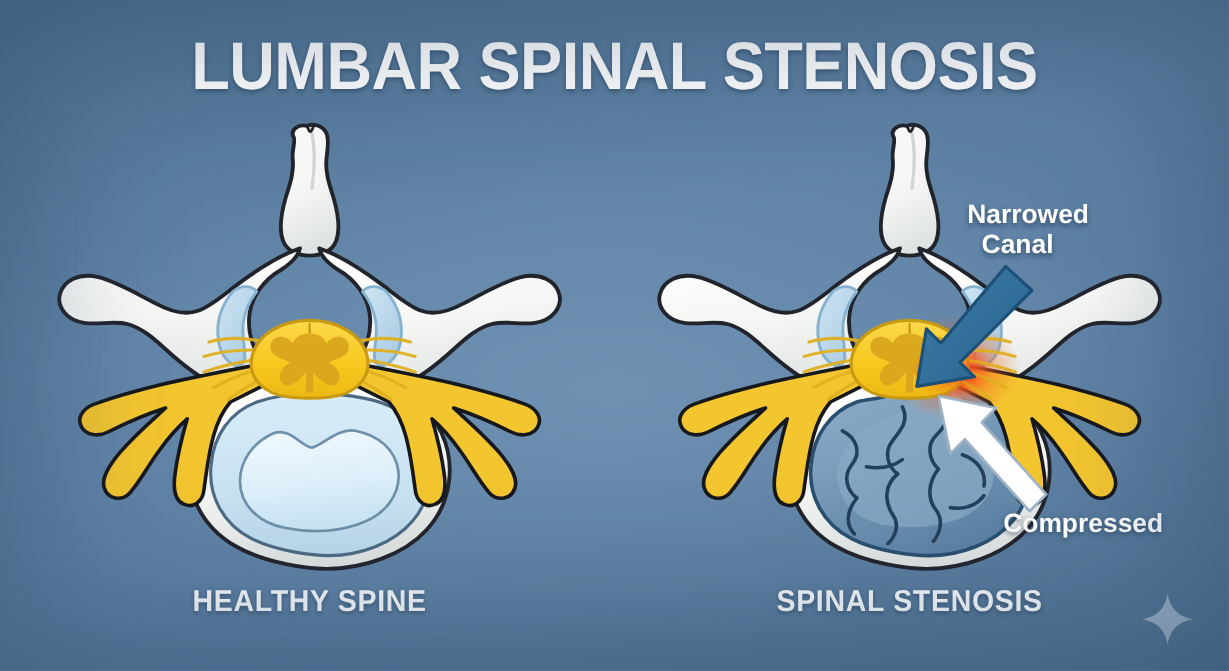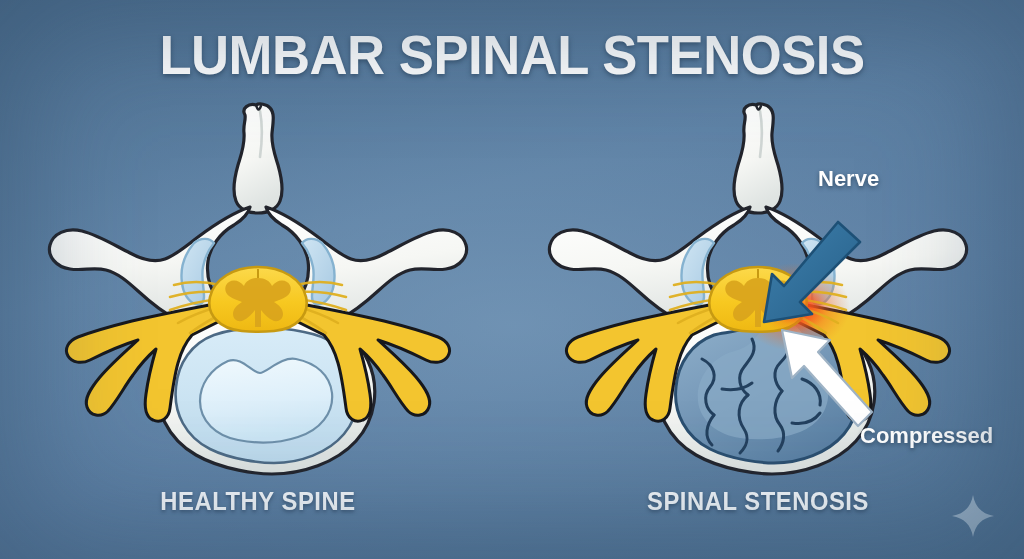--- a/index.html
+++ b/index.html
@@ -80,21 +80,20 @@
   .callout-narrowed {
     left: 806px;
     top: 166px;
     text-align: left;
   }
   .callout-narrowed .l2 { padding-left: 12px; }
   .callout-compressed {
     left: 836px;
     top: 423px;
     text-align: center;
-    margin-left: 24px;
   }
   .callout-compressed .l2 { padding-left: 26px; }
 
   .sparkle {
     position: absolute;
     left: 952px;
     top: 495px;
     width: 42px;
     height: 42px;
     opacity: 0.52;
@@ -382,21 +381,22 @@
                L 830,340
                L 818,352
                L 872,412
                L 858,426
                L 804,366
                L 792,378 Z" fill="#ffffff" stroke="#9fb3c5" stroke-width="2.2" stroke-linejoin="round"></path>
     </g>
   </svg>
 
   <div class="callout callout-narrowed">
-    <div class="l2">Nerve</div>
+    <div class="l1">Narrowed</div>
+    <div class="l2">Canal</div>
   </div>
 
   <div class="callout callout-compressed">
     <div class="l1">Compressed</div>
   </div>
 
   <div class="caption caption-left">HEALTHY SPINE</div>
 
   <div class="caption caption-right">SPINAL STENOSIS</div>
 

